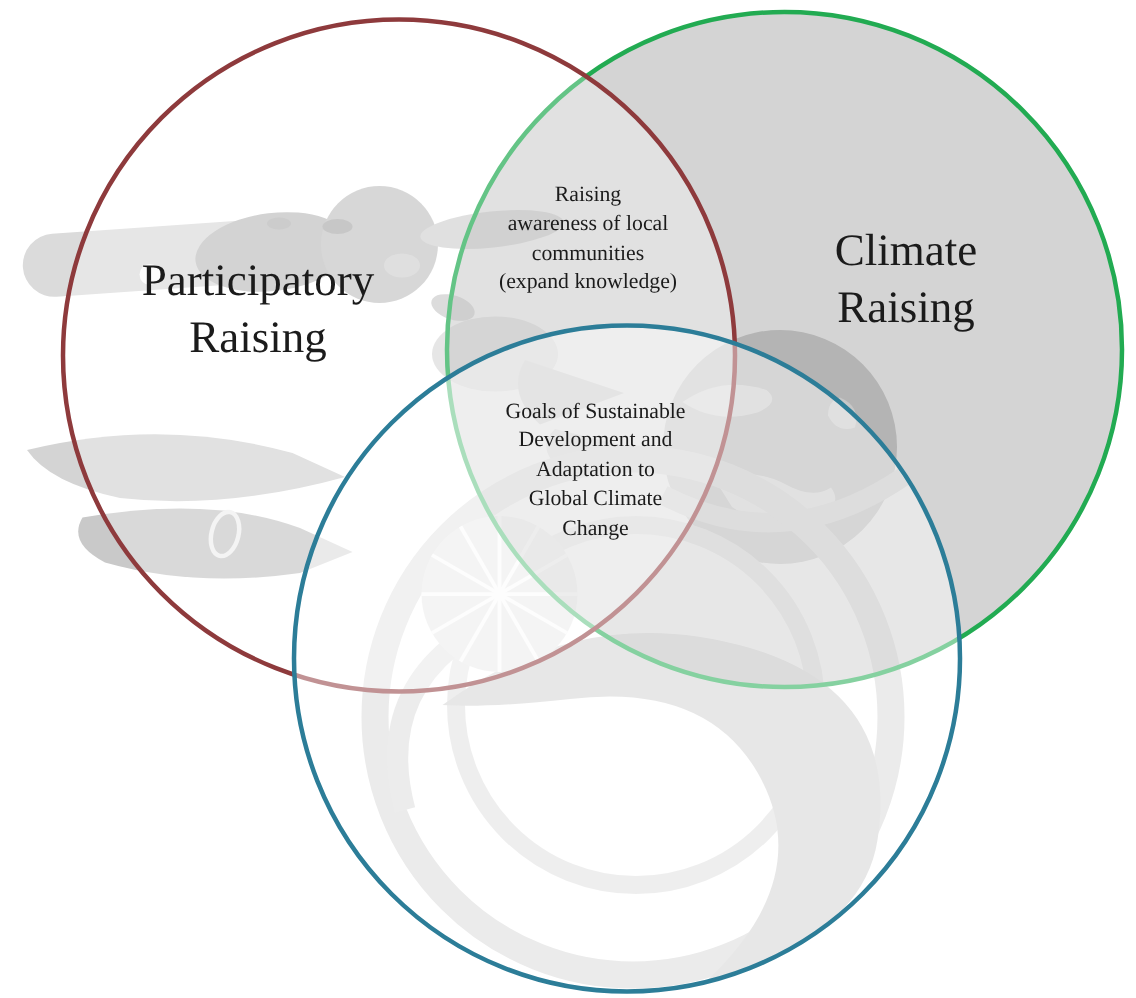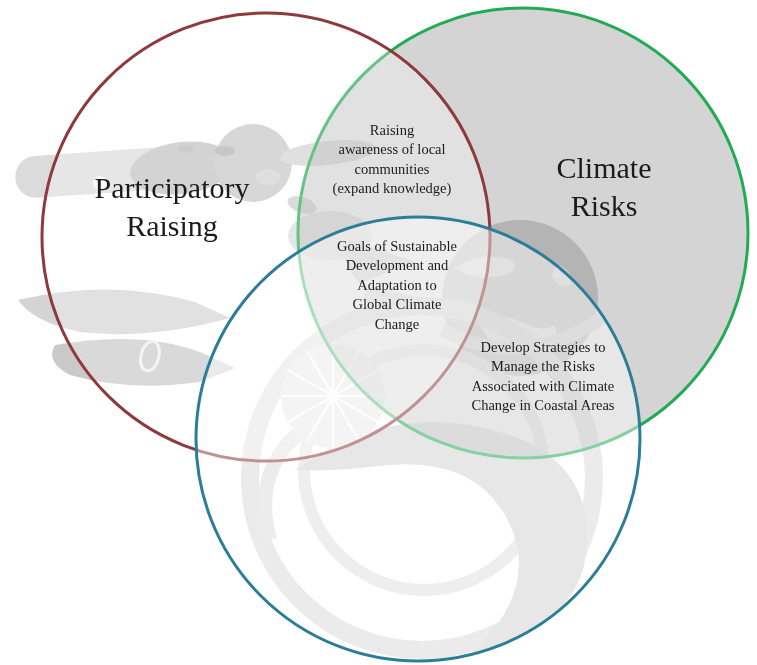--- a/index.html
+++ b/index.html
@@ -86,33 +86,29 @@
 
     <circle cx="523" cy="233" r="225" stroke-width="3" stroke="#22AB52" fill="rgba(169,169,169,0.50)"></circle>
     <circle cx="266" cy="237" r="224" stroke-width="3" stroke="#8E3A3C" fill="rgba(255,255,255,0.30)"></circle>
     <circle cx="418" cy="439" r="222" stroke-width="3" stroke="#2C7D98" fill="rgba(255,255,255,0.45)"></circle>
   </svg>
 
   <div class="label label-lg" style="left:172px;top:207px">Participatory
 Raising</div>
 
   <div class="label label-lg" style="left:604px;top:187px">Climate
-Risks</div>
+Raising</div>
 
 
   <div class="label label-sm" style="left:392px;top:160px">Raising
 awareness of local
 communities
 (expand knowledge)</div>
 
-  <div class="label label-sm" style="left:397px;top:286px">Goals of Sustainable
+  <div class="label label-sm" style="left:397px;top:314px">Goals of Sustainable
 Development and
 Adaptation to
 Global Climate
 Change</div>
 
 
-  <div class="label label-sm" style="left:543px;top:377px">Develop Strategies to
-Manage the Risks
-Associated with Climate
-Change in Coastal Areas</div>
 
 </div>
 
 </body></html>

